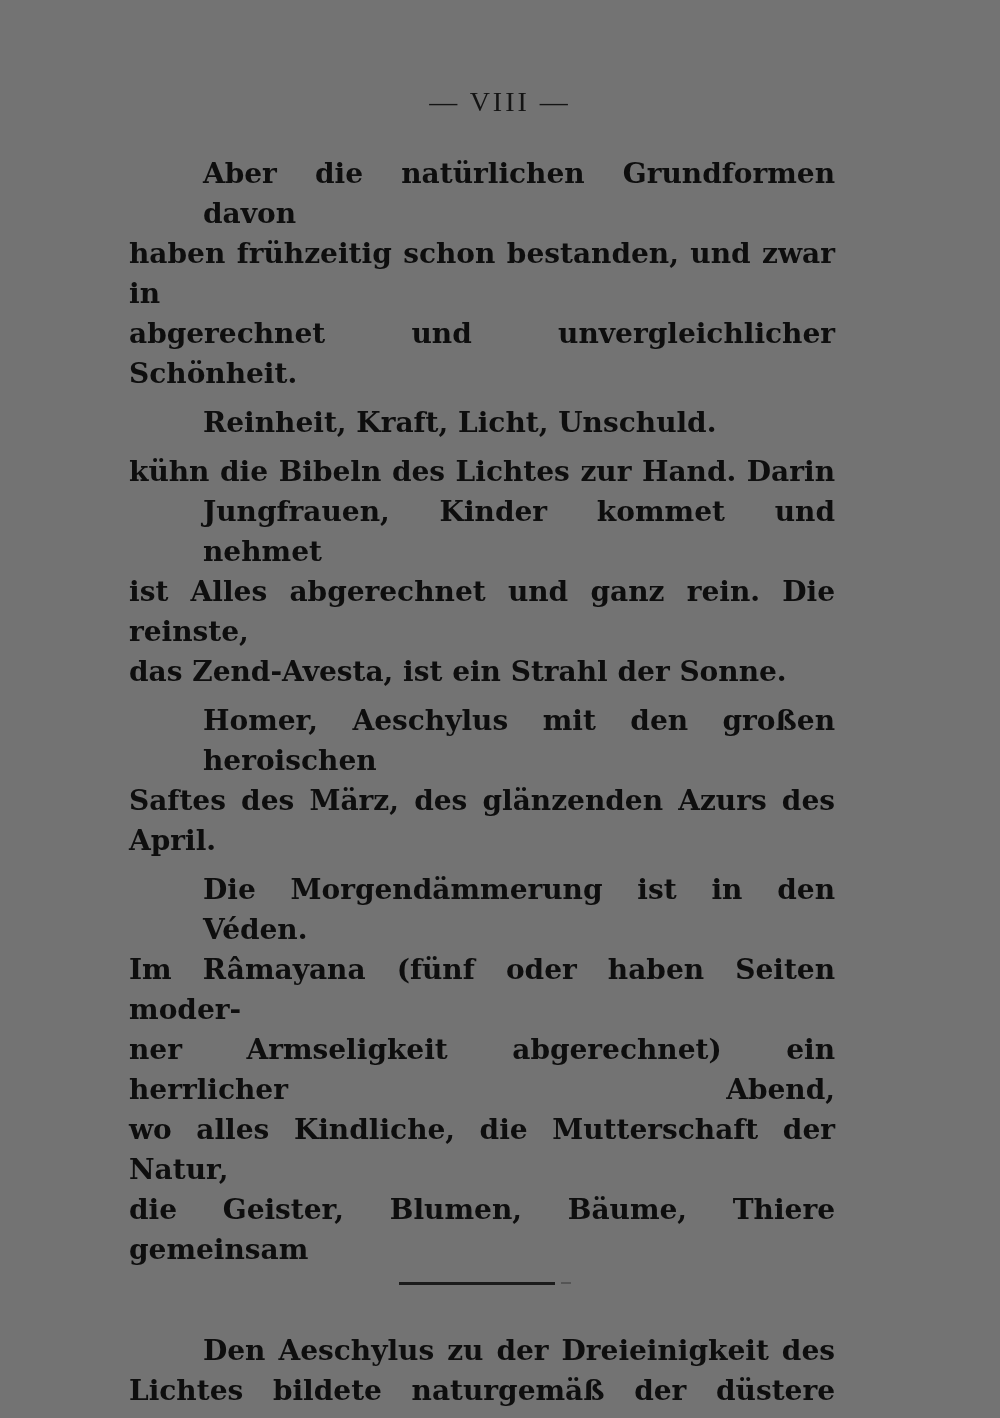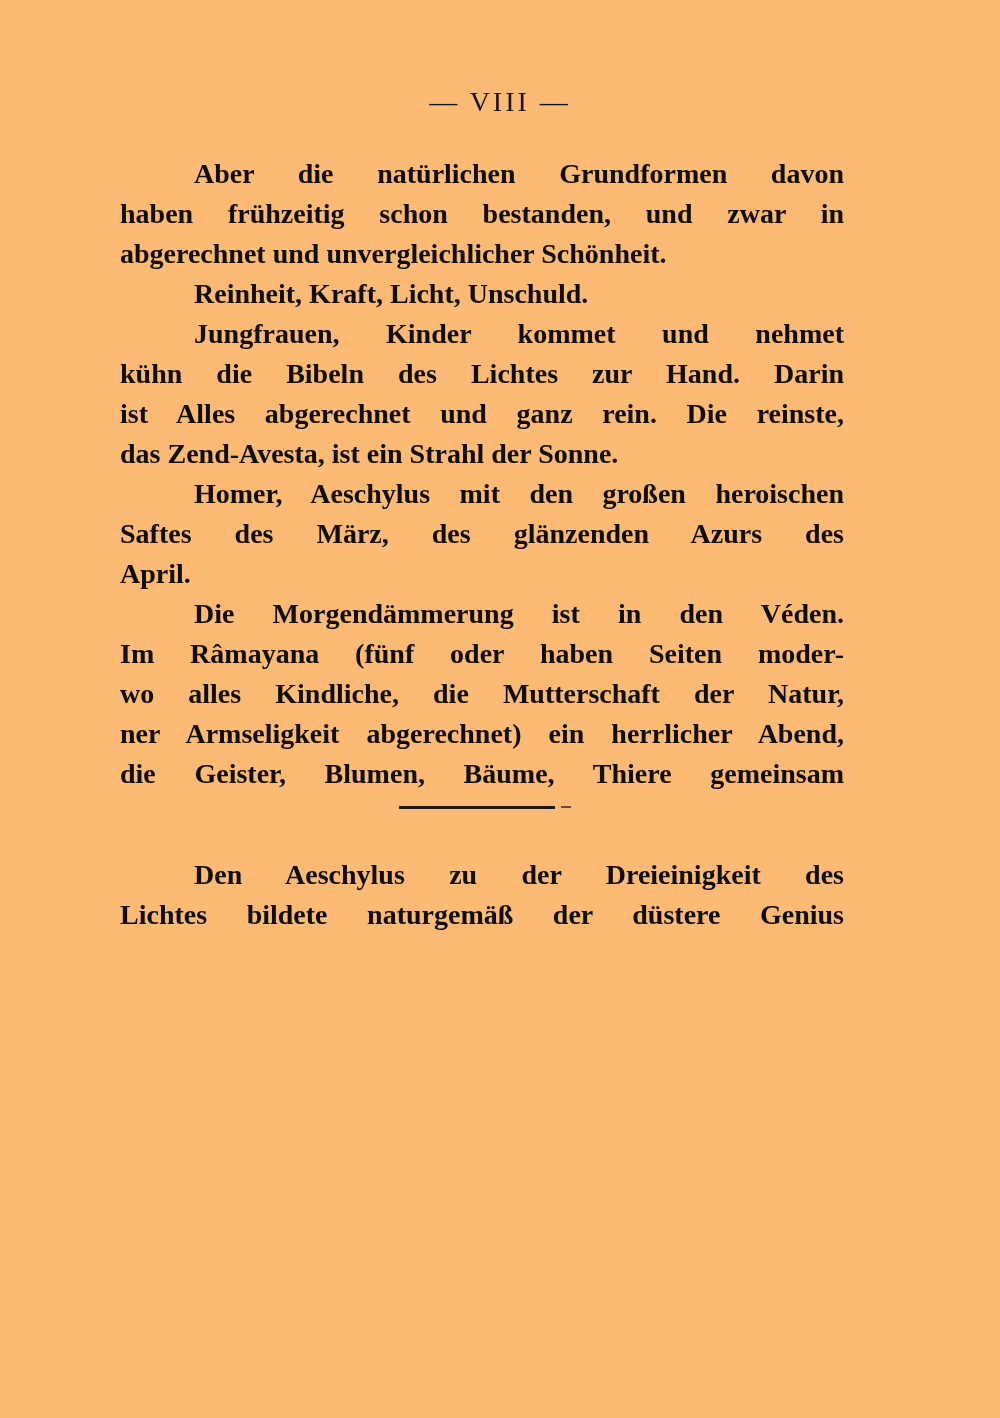--- a/index.html
+++ b/index.html
@@ -5,21 +5,21 @@
   html, body {
     margin: 0;
     padding: 0;
     background: #e8e8e8;
   }
   .page {
     position: relative;
     width: 1000px;
     height: 1418px;
     margin: 0 auto;
-    background: #fdba74;
+    background: #737373;
     overflow: hidden;
     color: #101010;
   }
   .page-header {
     margin-top: 86px;
     text-align: center;
     font-family: "Liberation Serif", "DejaVu Serif", serif;
     font-size: 28px;
     font-weight: 500;
     letter-spacing: 3px;
@@ -29,21 +29,21 @@
     width: 724px;
     margin-left: 120px;
     margin-top: 36px;
     font-family: "DejaVu Serif", "Liberation Serif", serif;
     font-size: 28px;
     font-weight: bold;
     line-height: 40px;
     color: #0e0e0e;
     -webkit-font-smoothing: antialiased;
   }
-  .para { margin: 0; font-family: Liberation Serif, serif; }
+  .para { margin: 9px; }
   .line {
     text-align: justify;
     text-align-last: justify;
     white-space: normal;
   }
   .line.first { padding-left: 74px; }
   .line.last  { text-align-last: left; }
   .section-divider {
     width: 156px;
     height: 3px;
@@ -74,35 +74,35 @@
     <div id="section-0">
         <div class="para">
           <div class="line first">Aber die natürlichen Grundformen davon</div>
           <div class="line">haben frühzeitig schon bestanden, und zwar in</div>
           <div class="line last">abgerechnet und unvergleichlicher Schönheit.</div>
         </div>
         <div class="para">
           <div class="line first last">Reinheit, Kraft, Licht, Unschuld.</div>
         </div>
         <div class="para">
+          <div class="line">kühn die Bibeln des Lichtes zur Hand. Darin</div>
           <div class="line first">Jungfrauen, Kinder kommet und nehmet</div>
-          <div class="line">kühn die Bibeln des Lichtes zur Hand. Darin</div>
           <div class="line">ist Alles abgerechnet und ganz rein. Die reinste,</div>
           <div class="line last">das Zend-Avesta, ist ein Strahl der Sonne.</div>
         </div>
         <div class="para">
           <div class="line first">Homer, Aeschylus mit den großen heroischen</div>
           <div class="line">Saftes des März, des glänzenden Azurs des</div>
           <div class="line last">April.</div>
         </div>
         <div class="para">
           <div class="line first">Die Morgendämmerung ist in den Véden.</div>
           <div class="line">Im Râmayana (fünf oder haben Seiten moder-</div>
+          <div class="line">ner Armseligkeit abgerechnet) ein herrlicher Abend,</div>
           <div class="line">wo alles Kindliche, die Mutterschaft der Natur,</div>
-          <div class="line">ner Armseligkeit abgerechnet) ein herrlicher Abend,</div>
           <div class="line">die Geister, Blumen, Bäume, Thiere gemeinsam</div>
         </div>
       </div>
     <div class="section-divider"></div>
     <div id="section-1">
         <div class="para">
           <div class="line first">Den Aeschylus zu der Dreieinigkeit des</div>
           <div class="line">Lichtes bildete naturgemäß der düstere Genius</div>
         </div>
       </div>

